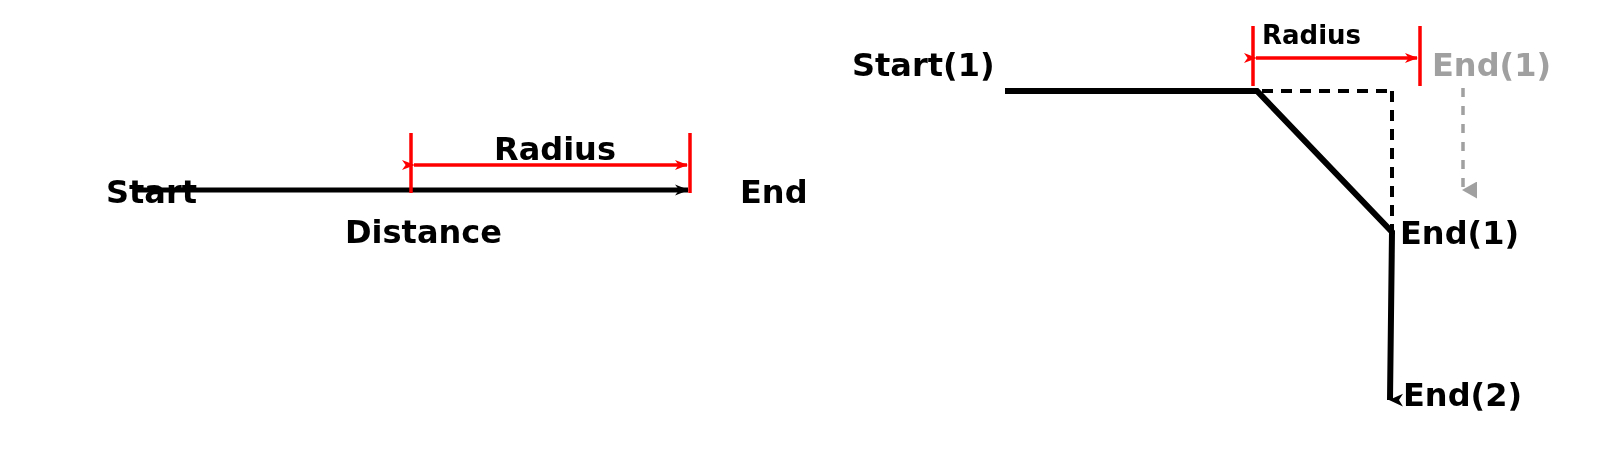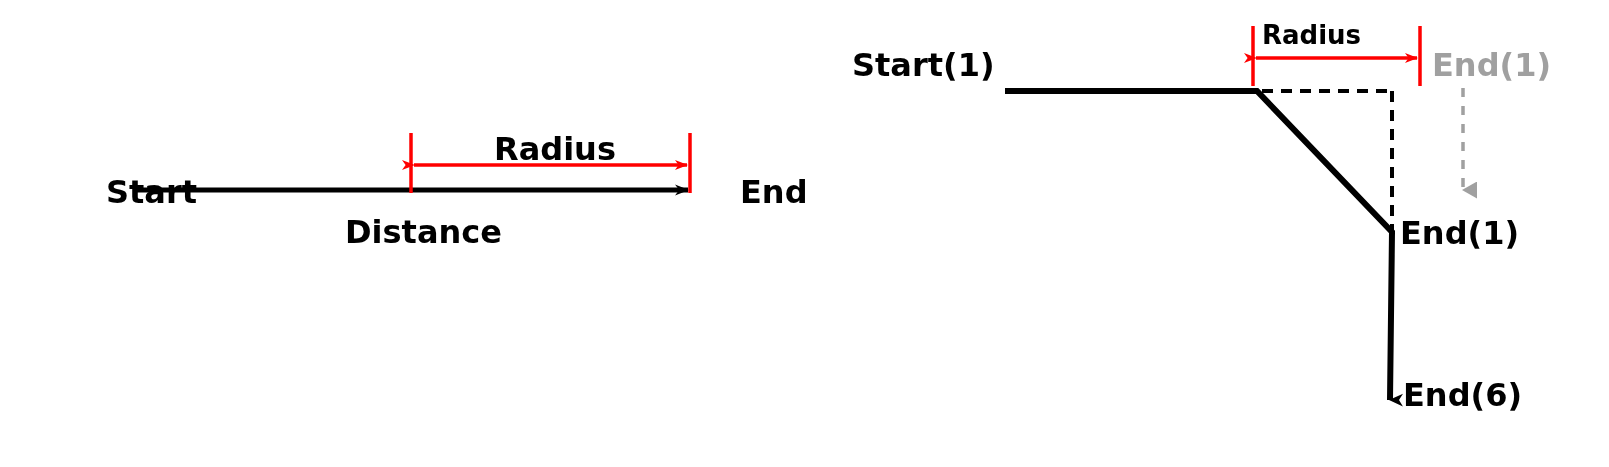--- a/index.html
+++ b/index.html
@@ -95,15 +95,15 @@
 
   <div class="lbl lbl-27" style="left:852px; top:49px;">Start(1)</div>
 
 
   <div class="lbl lbl-26" style="left:1262px; top:22px;">Radius</div>
 
   <div class="lbl lbl-27 lbl-gray" style="left:1432px; top:49px;">End(1)</div>
 
   <div class="lbl lbl-27" style="left:1400px; top:217px;">End(1)</div>
 
-  <div class="lbl lbl-27" style="left:1403px; top:379px;">End(6)</div>
+  <div class="lbl lbl-27" style="left:1403px; top:379px;">End(2)</div>
 
 </div>
 
 </body></html>

